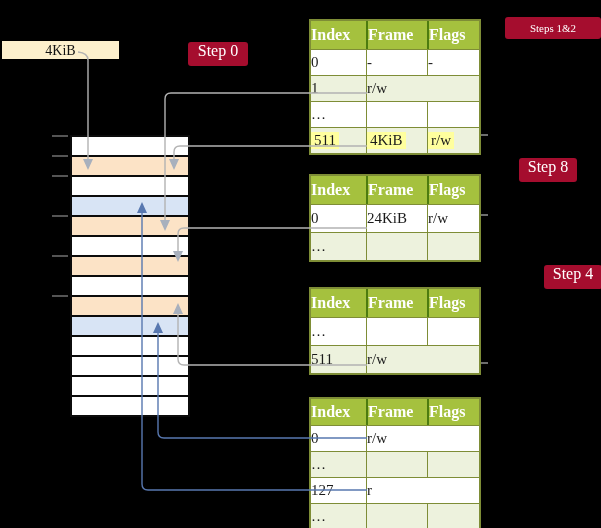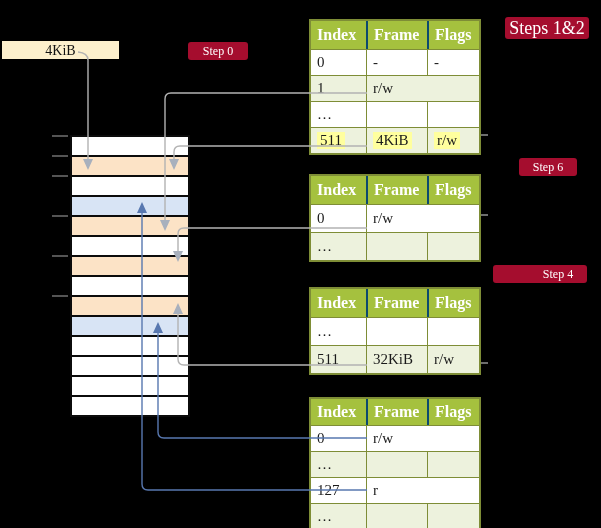--- a/index.html
+++ b/index.html
@@ -12,57 +12,57 @@
   .mem-row:last-child{border-bottom:none;}
   .mem-row.white{background:#ffffff;}
   .mem-row.orange{background:#fce3c6;}
   .mem-row.blue{background:#d8e4f5;}
   
   .ptable{position:absolute;left:309px;width:172px;border:2px solid #7e8d36;
           box-sizing:border-box;background:#fff;}
   .trow{display:flex;border-top:1.5px solid #7e8d36;}
   .trow.thead{border-top:none;background:#a5c13e;color:#fff;font-weight:bold;}
   .trow.shaded{background:#edf2dd;}
-  .cell{box-sizing:border-box;display:flex;align-items:center;padding-left:6px;
+  .cell{box-sizing:border-box;display:flex;align-items:center;
         font-size:15px;color:#1a1a1a;}
   .thead .cell{font-size:16px;color:#fff;}
   .cell.col0{width:55px;}
   .cell.col1{width:61px;}
   .cell.col2{flex:1;text-align:right;}
   .cell + .cell{border-left:1.5px solid #7e8d36;}
-  .thead .cell + .cell{border-left:2px solid #0c4a6e;}
+  .thead .cell + .cell{border-left:2px solid #4d7c0f;}
   .t1{top:19px;}  .t1 .trow{height:25px;} .t1 .trow.thead{height:28px;}
   .t2{top:174px;} .t2 .trow{height:27px;} .t2 .trow.thead{height:28px;}
   .t3{top:287px;} .t3 .trow{height:27px;} .t3 .trow.thead{height:28px;}
   .t4{top:397px;} .t4 .trow{height:25px;} .t4 .trow.thead{height:26px;}
   .hl{background:#ffff9e;padding:0 3px;}
   
   .step{position:absolute;background:#a50d2e;color:#fff;text-align:center;
-        border-radius:3px;font-size:12px;height:18px;line-height:18px;}
-  .step.s12{left:505px;top:17px;width:84px;height:22px;line-height:22px;font-size:18px;}
+        border-radius:3px;font-size:16px;height:24px;line-height:18px;}
+  .step.s12{left:505px;top:17px;width:96px;height:22px;line-height:22px;font-size:11px;}
   .step.s0{left:188px;top:42px;width:60px;}
   .step.s3{left:519px;top:158px;width:58px;}
-  .step.s4{left:493px;top:265px;width:58px;padding-left:36px;}
+  .step.s4{left:544px;top:265px;width:58px;}
   .kib-box{position:absolute;left:2px;top:41px;width:117px;height:18px;
            background:#fdf0cd;color:#111;text-align:center;font-size:14px;line-height:19px;}
   
   svg.overlay{position:absolute;left:0;top:0;z-index:6;pointer-events:none;}
 </style>
 </head>
 <body>
 
 <div class="canvas">
 
   <div class="kib-box">
     <span>4KiB</span>
   </div>
 
   <div class="step s0">Step 0</div>
   <div class="step s12">Steps 1&amp;2</div>
-  <div class="step s3">Step 6</div>
+  <div class="step s3">Step 8</div>
   <div class="step s4">Step 4</div>
 
   <div class="mem">
       <div class="mem-row white"></div>
       <div class="mem-row orange"></div>
       <div class="mem-row white"></div>
       <div class="mem-row blue"></div>
       <div class="mem-row orange"></div>
       <div class="mem-row white"></div>
       <div class="mem-row orange"></div>
@@ -122,20 +122,23 @@
   <div class="ptable t2">
       <div class="trow thead">
         <div class="cell col0">Index</div>
         <div class="cell col1">Frame</div>
         <div class="cell col2">Flags</div>
       </div>
       <div class="trow">
         <div class="cell col0">
           <span>0</span>
         </div>
+        <div class="cell col1">
+          <span>24KiB</span>
+        </div>
         <div class="cell col2">
           <span>r/w</span>
         </div>
       </div>
       <div class="trow shaded">
         <div class="cell col0">
           <span>…</span>
         </div>
         <div class="cell col1"></div>
         <div class="cell col2"></div>
@@ -150,23 +153,20 @@
       <div class="trow">
         <div class="cell col0">
           <span>…</span>
         </div>
         <div class="cell col1"></div>
         <div class="cell col2"></div>
       </div>
       <div class="trow shaded">
         <div class="cell col0">
           <span>511</span>
-        </div>
-        <div class="cell col1">
-          <span>32KiB</span>
         </div>
         <div class="cell col2">
           <span>r/w</span>
         </div>
       </div>
     </div>
   <div class="ptable t4">
       <div class="trow thead">
         <div class="cell col0">Index</div>
         <div class="cell col1">Frame</div>

